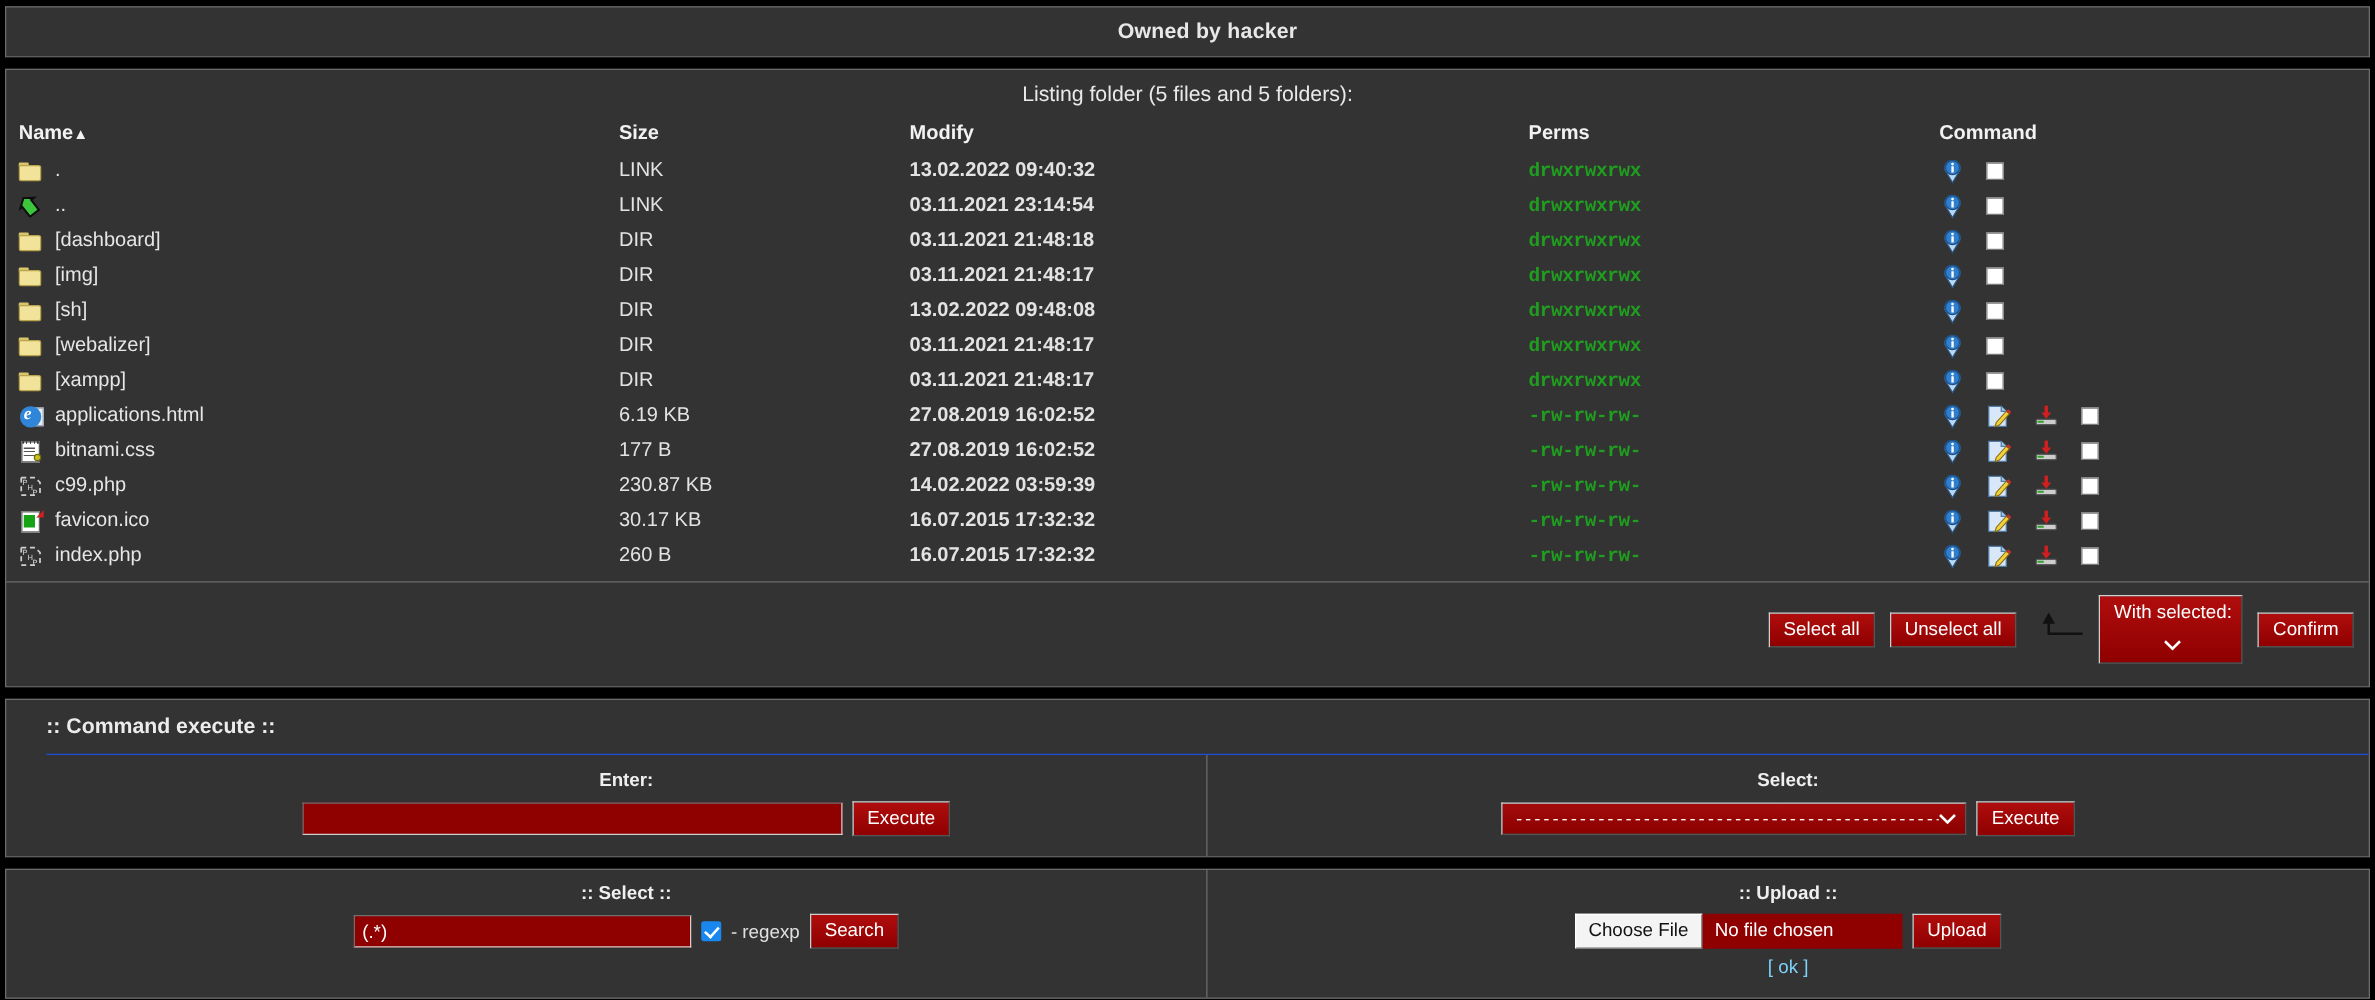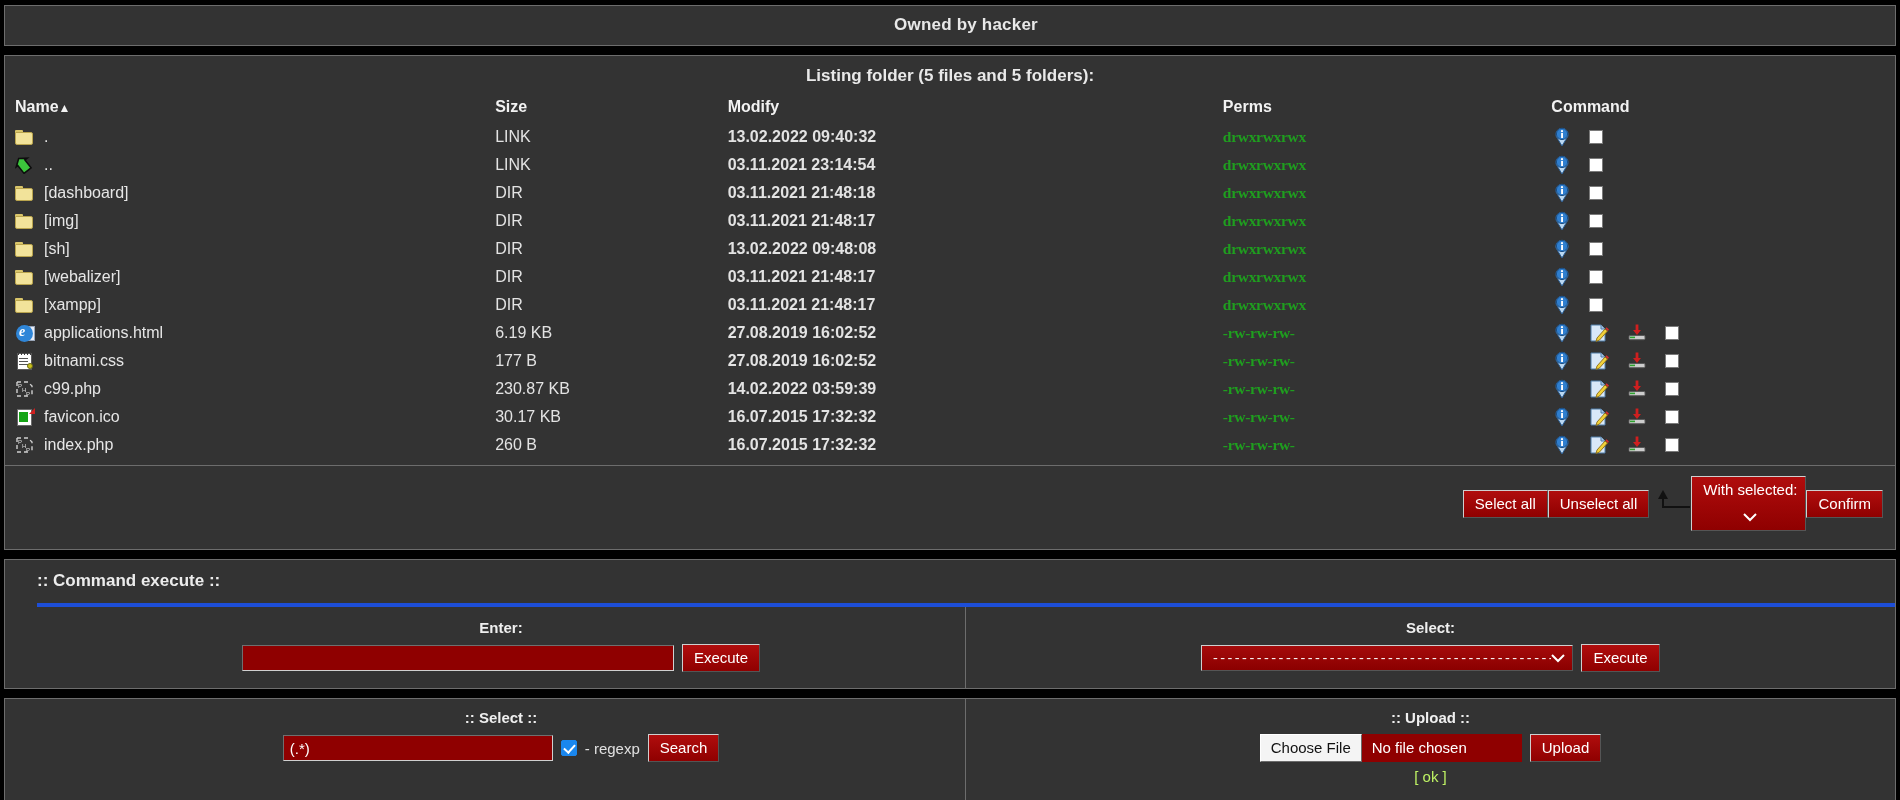--- a/index.html
+++ b/index.html
@@ -28,21 +28,21 @@
     color: #e8e8e8;
     font-weight: bold;
     font-size: 17px;
     padding: 9px 0 10px 0;
     letter-spacing: .2px;
   }
 
   
   .listing-wrap { padding: 0 0 6px 0; }
   .listing-title {
-    text-align: center; color:#e9e9e9; font-weight:bold; font-size:17px;
+    text-align: center; color:#e9e9e9; font-weight:normal; font-size:17px;
     padding: 10px 0 12px 0;
   }
   table.flist { width: 100%; border-collapse: collapse; }
   table.flist th {
     text-align: left;
     color: #f2f2f2;
     font-weight: bold;
     font-size: 16px;
     padding: 0 0 7px 0;
   }
@@ -54,21 +54,21 @@
     height: 28px;
   }
   .col-name { width: 485px; padding-left: 10px !important; }
   .col-size { width: 230px; }
   .col-mod  { width: 490px; font-weight: bold; }
   .col-perm { width: 325px; }
   .col-act  { width: 340px; }
 
   .nm { display: flex; align-items: center; gap: 9px; }
   .nm .lbl { color:#e6e6e6; font-size:16px; }
-  .perm { color:#1f9e1f; font-family:Liberation Serif, serif; font-size:15.5px; font-weight:bold; letter-spacing:-.3px;margin-top:39px;}
+  .perm { color:#1f9e1f; font-family:Liberation Mono, monospace; font-size:15.5px; font-weight:bold; letter-spacing:-.3px;margin-top:39px;}
   .szv, .mdv { font-size:16px; color:#e4e4e4; }
 
   
   .ico { width:20px; height:18px; flex:0 0 20px; position:relative; display:inline-block; }
   .ico-folder { }
   .ico-folder .tab { position:absolute; left:0; top:2px; width:8px; height:3px; background:#d9c56a; border-radius:1px 1px 0 0;}
   .ico-folder .bdy { position:absolute; left:0; top:4px; width:18px; height:13px; background:#f2e39a; border:1px solid #b9a44d; border-radius:0 2px 2px 2px;}
   .ico-up { }
   .ico-up svg { display:block; }
   .ico-ie .globe { position:absolute; left:1px; top:1px; width:17px; height:17px; border-radius:50%; background:#2f86d8;}
@@ -89,21 +89,21 @@
   .a-dl   { width:20px; height:18px; position:relative; flex:0 0 20px;}
   .chk {
     width:14px; height:14px; background:#ffffff; border:1px solid #7a7a7a;
     display:inline-block; flex:0 0 14px;
   }
   .acts.is-dir .chk { margin-left: 0px; }
 
   
   .toolbar {
     display:flex; align-items:center; justify-content:flex-end;
-    gap:0; padding: 10px 12px 12px 0;
+    gap:12px; padding: 10px 12px 12px 0;
     border-top:1px solid #6d6d6d;
     margin-top: 6px;
   }
   .rbtn {
     background: linear-gradient(#b00d0d,#8f0000);
     color:#ffffff; font-size:15px;
     border-top:1px solid #cfcfcf; border-left:1px solid #cfcfcf;
     border-right:1px solid #555; border-bottom:1px solid #555;
     padding: 4px 11px 5px 11px;
     cursor:pointer; font-family:"Liberation Sans",sans-serif;
@@ -117,21 +117,21 @@
     border-right:1px solid #555; border-bottom:1px solid #555;
     padding: 4px 8px 5px 11px; cursor:pointer;
     display:flex; align-items:center; gap:10px;flex-direction:column;
   }
 
   
   .sec-title {
     text-align:left; color:#ececec; font-weight:bold; font-size:17px;
     padding: 11px 0 12px 0;
   }
-  .two-col { display:flex; border-top:4px solid #1d4ed8; }
+  .two-col { display:flex; border-top:1px solid #1d4ed8; }
   .col-l { flex:0 0 50%; border-right:1px solid #6d6d6d; padding: 12px 0 16px 0; }
   .col-r { flex:1 1 50%; padding: 12px 0 16px 0; }
   .lbl-c { text-align:center; color:#efefef; font-weight:bold; font-size:15px; padding-bottom:8px;}
   .ctr-row { display:flex; align-items:center; justify-content:center; gap:8px; }
   .rinput {
     background:#8f0000; border-top:1px solid #6f6f6f; border-left:1px solid #6f6f6f;
     border-right:1px solid #d0d0d0; border-bottom:1px solid #d0d0d0;
     color:#ffffff; font-size:15px; padding:4px 6px; outline:none;
     font-family:"Liberation Sans",sans-serif;
   }
@@ -161,21 +161,21 @@
   .choose-btn {
     background:#f4f4f4; color:#111; font-size:15px; padding:4px 10px 5px 10px;
     border-top:1px solid #fff; border-left:1px solid #fff;
     border-right:1px solid #6b6b6b; border-bottom:1px solid #6b6b6b;
     cursor:pointer; font-family:"Liberation Sans",sans-serif;
   }
   .nofile {
     background:#8f0000; color:#ffffff; font-size:15px;
     padding:5px 10px 6px 10px; min-width:160px;
   }
-  .okmsg { text-align:center; color:#bef264; font-size:15px; padding-top:6px; font-family:"Liberation Sans",sans-serif;}
+  .okmsg { text-align:center; color:#7dd3fc; font-size:15px; padding-top:6px; font-family:"Liberation Sans",sans-serif;}
 </style>
 </head>
 <body>
 
 <div class="page">
 
   <div class="spacer-sm"></div>
   <div class="panel">
     <div class="title-bar">Owned by hacker</div>
   </div>

